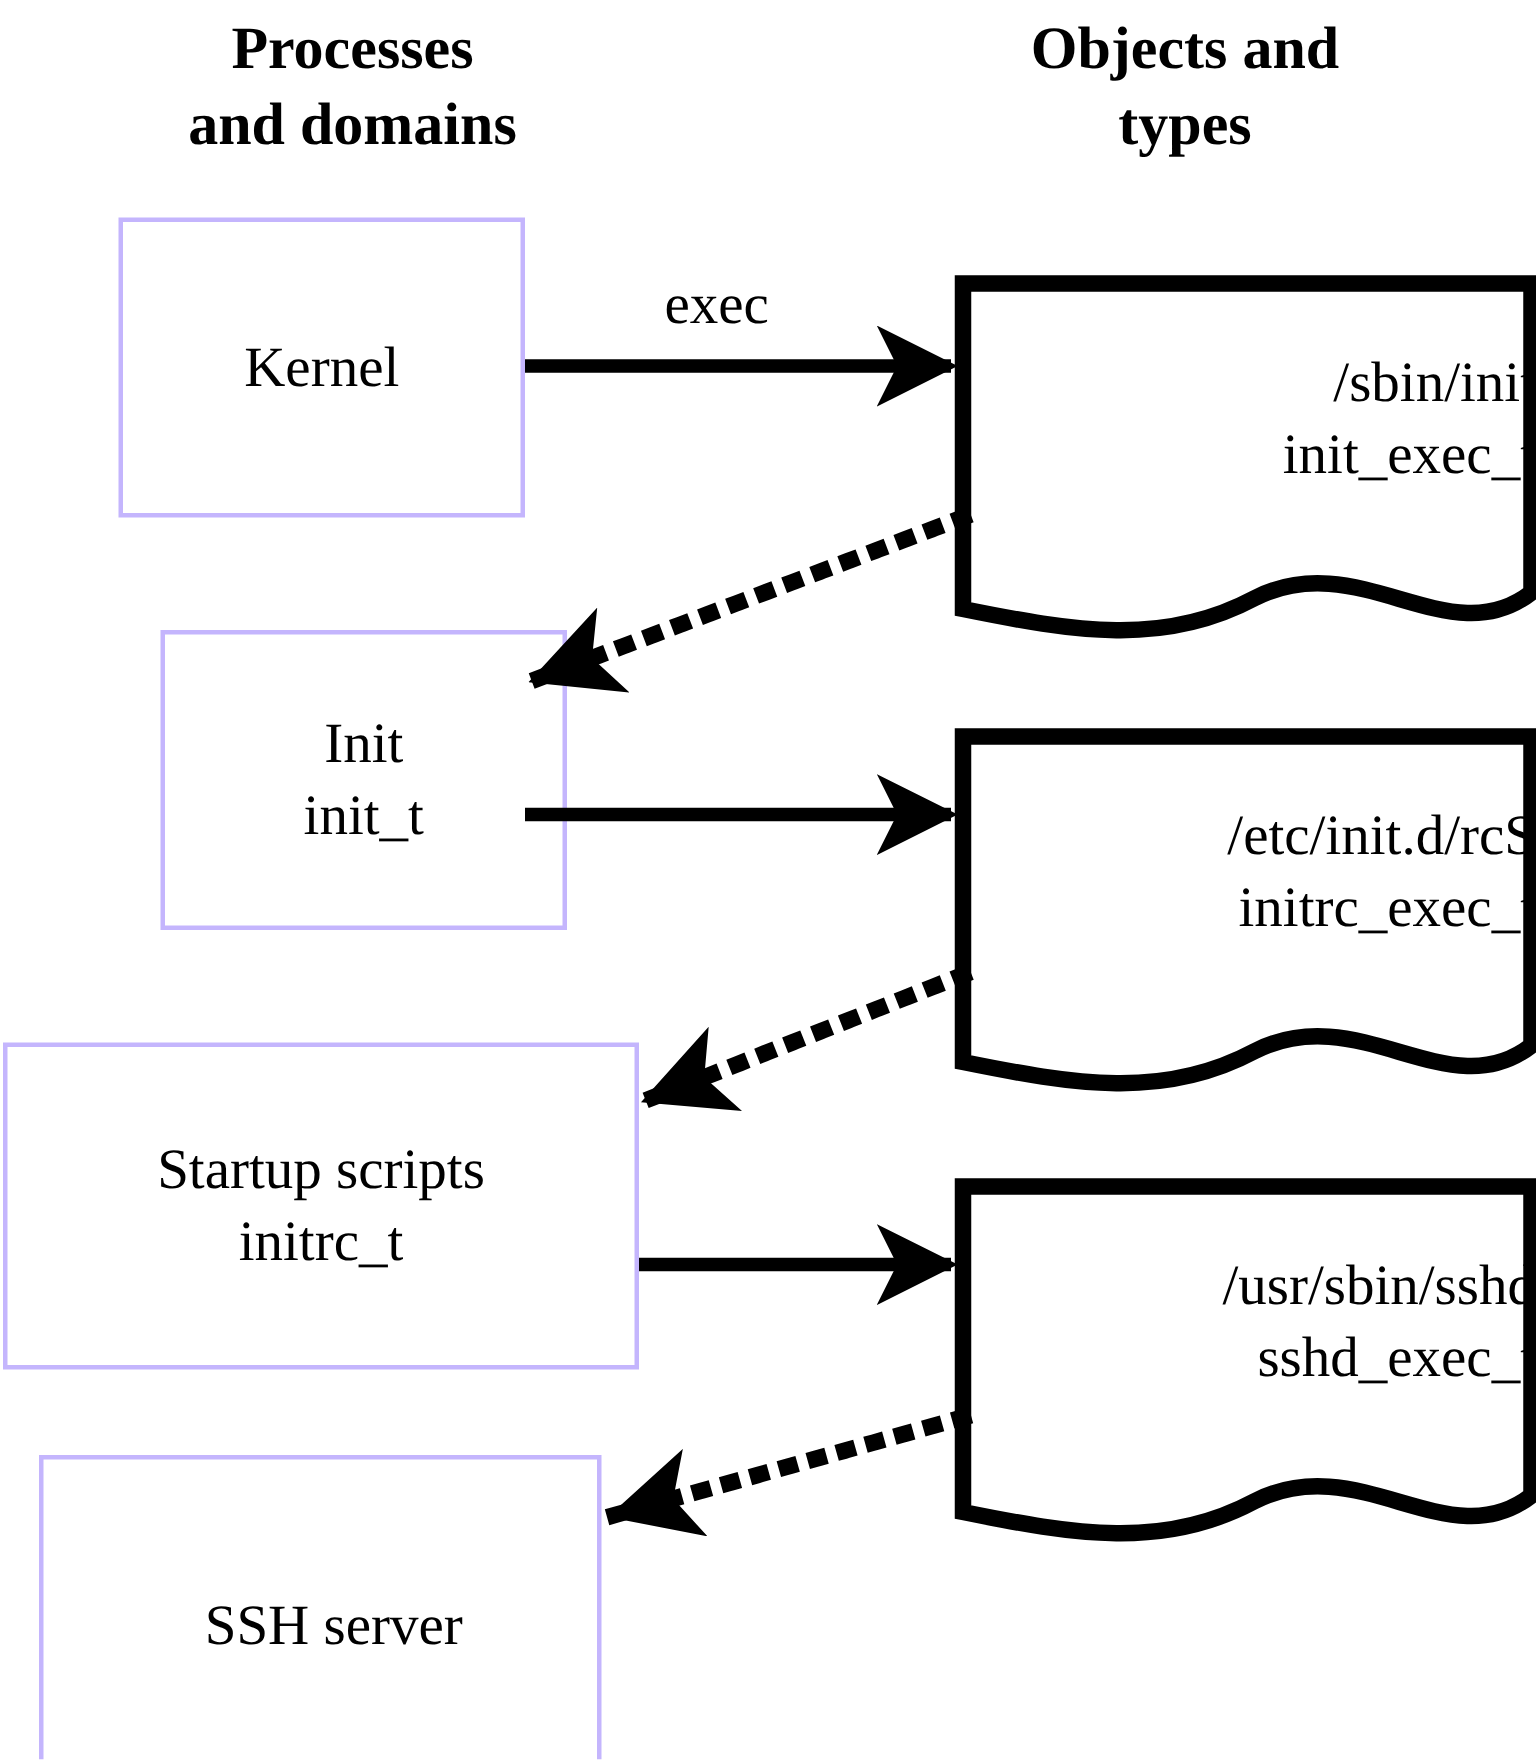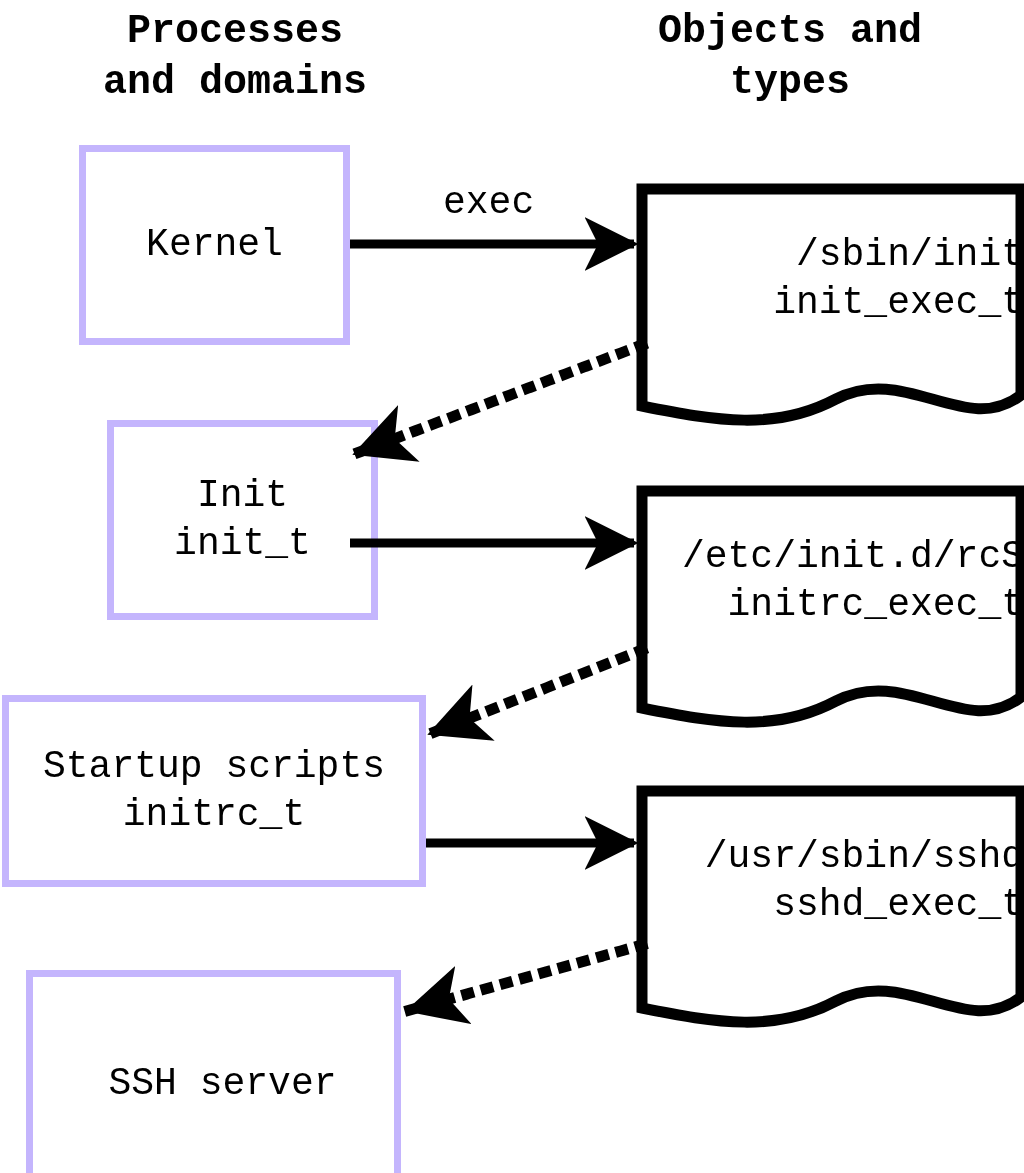--- a/index.html
+++ b/index.html
@@ -5,39 +5,39 @@
   html, body {
     margin: 0;
     padding: 0;
     background: #ffffff;
   }
   #canvas {
     position: relative;
     width: 1024px;
     height: 1173px;
     background: #ffffff;
-    font-family: Liberation Mono, monospace;
+    font-family: Liberation Serif, serif;
     overflow: hidden;
   }
   .col-header {
     position: absolute;
     font-weight: bold;
     font-size: 40px;
     line-height: 1.28;
     text-align: center;
     color: #000000;
     white-space: pre-line;
   }
   #header-left  { left: 0px;   top: 6px;  width: 470px; }
   #header-right { left: 560px; top: 6px;  width: 460px; }
 
   .proc-box {
     position: absolute;
     box-sizing: border-box;
-    border: 7px solid #c4b5fd;
+    border: 3px solid #c4b5fd;
     background: #ffffff;
     display: flex;
     flex-direction: column;
     align-items: center;
     justify-content: center;
     color: #000000;
     font-size: 38px;
     line-height: 1.27;
     text-align: center;
   }
@@ -84,21 +84,21 @@
 
   <div class="proc-box" style="left:79px; top:145px; width:271px; height:200px;">
     <span class="line">Kernel</span>
   </div>
 
   <div class="proc-box" style="left:79px; top:420px; width:271px; height:200px;margin-left:28px;">
     <span class="line">Init</span>
     <span class="line">init_t</span>
   </div>
 
-  <div class="proc-box" style="left:2px; top:695px; width:424px; height:192px;">
+  <div class="proc-box" style="left:2px; top:695px; width:424px; height:218px;">
     <span class="line">Startup scripts</span>
     <span class="line">initrc_t</span>
   </div>
 
   <div class="proc-box" style="left:26px; top:970px; width:375px; height:228px;padding-left:18px;">
     <span class="line">SSH server</span>
   </div>
 
   <div class="doc-shape" style="left:636px; top:183px; width:388px; height:245px;">
     <svg width="388" height="245" viewBox="0 0 388 245">

